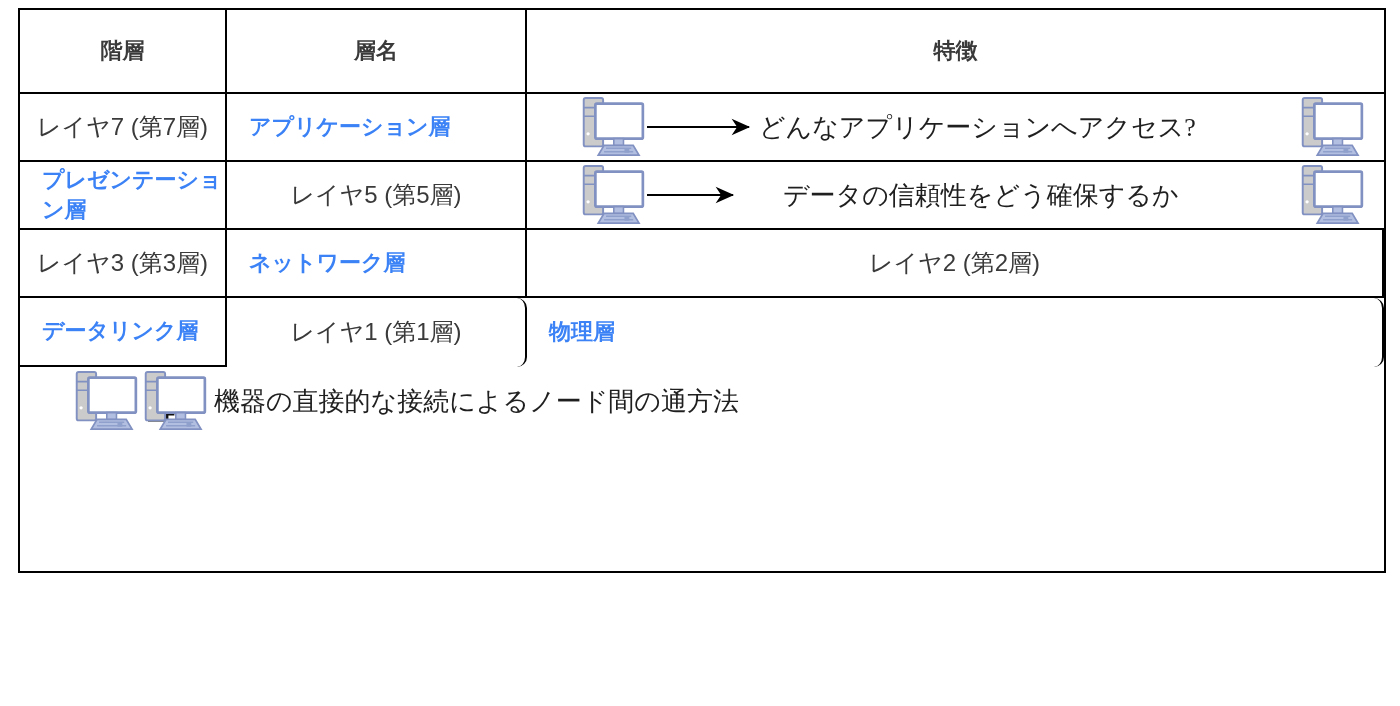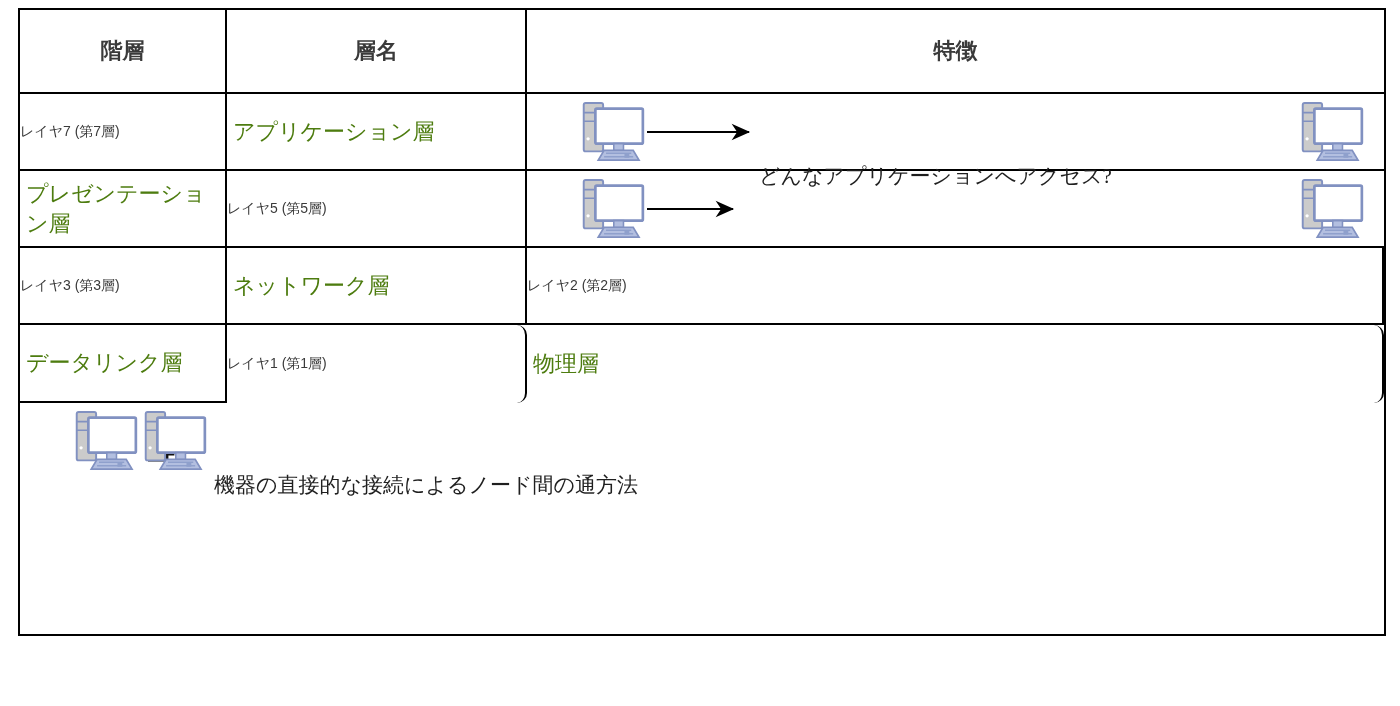--- a/index.html
+++ b/index.html
@@ -2,48 +2,48 @@
 <html><head>
 <meta charset="utf-8">
 <style>
   html,body{margin:0;padding:0;}
   body{
     width:1400px;height:706px;background:#ffffff;
     font-family:"Liberation Sans","DejaVu Sans",sans-serif;
     position:relative;overflow:hidden;
   }
   .osi-table{
-    position:absolute;left:18px;top:8px;width:1368px;height:628px;
+    position:absolute;left:18px;top:8px;width:1368px;height:565px;
     border:2.5px solid #000;box-sizing:border-box;
     display:grid;
     grid-template-columns:207px 300px 1fr;
     grid-template-rows:84px repeat(7,1fr);
     background:#fff;
   }
   .cell{
     box-sizing:border-box;
     border-right:2px solid #000;border-bottom:2px solid #000;
     display:flex;align-items:center;
   }
   .nr{border-right:none;font-family:Liberation Serif, serif;}
   .nb{border-bottom:none;border-radius:10px;}
   .hdr{justify-content:center;font-weight:bold;font-size:22px;color:#3a3a3a;}
-  .c1{justify-content:flex-start;font-size:14px;color:#3a3a3a;}
-  .c2{padding-left:6px;font-weight:normal;font-size:22px;color:#4d7c0f;}
+  .c1{justify-content:center;font-size:24px;color:#3a3a3a;}
+  .c2{padding-left:22px;font-weight:bold;font-size:22px;color:#3b82f6;}
   .fc{position:relative;}
   .pc{position:absolute;top:50%;transform:translateY(-50%);width:76px;height:64px;}
   .pc.l{left:42px;}
   .pc.r{right:20px;}
   .conn{position:absolute;top:50%;transform:translateY(-50%);overflow:visible;}
   .conn.full{top:0;left:0;width:100%;height:100%;transform:none;}
   .stroke{stroke:#000;stroke-width:2.2;fill:none;}
   .stroke-thick{stroke:#111;stroke-width:2.8;fill:none;}
   .ft{
     position:absolute;top:50%;transform:translateY(-50%);
-    white-space:nowrap;font-size:21px;color:#1f1f1f;margin-top:44px;
+    white-space:nowrap;font-size:26px;color:#1f1f1f;
   }
 </style>
 </head>
 <body>
 
 <svg width="0" height="0" style="position:absolute" aria-hidden="true">
   <defs>
     <marker id="ah" viewBox="0 0 9 8" markerWidth="9" markerHeight="8" refX="8.2" refY="4" orient="auto" markerUnits="strokeWidth">
       <path d="M0.3,0.3 L8.7,4 L0.3,7.7 L2.8,4 Z" fill="#000"></path>
     </marker>
@@ -100,20 +100,21 @@
       <span>レイヤ5 (第5層)</span>
     </div>
 
   <div class="cell fc nr">
     <svg class="pc l" viewBox="0 0 78 66">
         <use href="#pc"></use>
       </svg>
     <svg class="conn" style="left:118px" width="96" height="20" viewBox="0 0 96 20">
       <line class="stroke" x1="2" y1="10" x2="88" y2="10" marker-end="url(#ah)"></line>
     </svg>
+    <span class="ft" style="left:256px">データの信頼性をどう確保するか</span>
     <svg class="pc r" viewBox="0 0 78 66">
         <use href="#pc"></use>
       </svg>
   </div>
 
   <div class="cell c1">
       <span>レイヤ3 (第3層)</span>
     </div>
   <div class="cell c2">
       <span>ネットワーク層</span>

